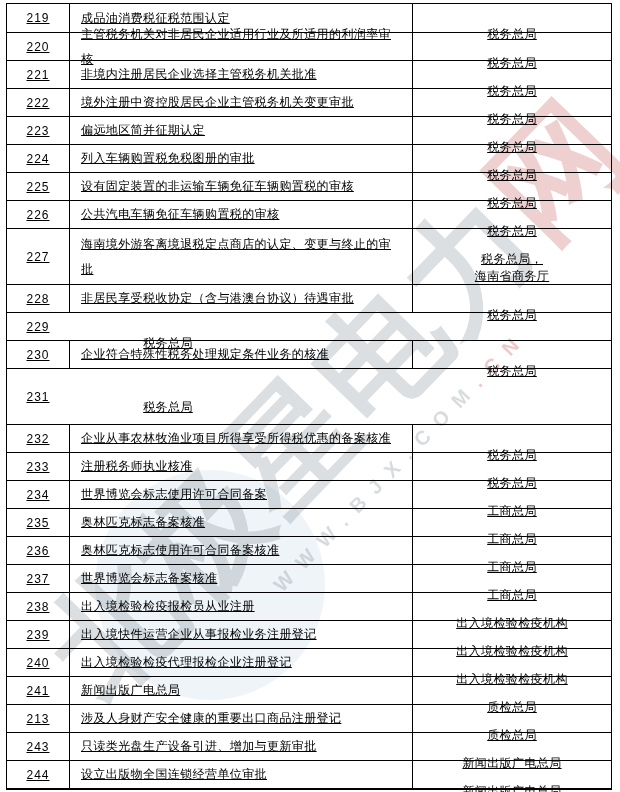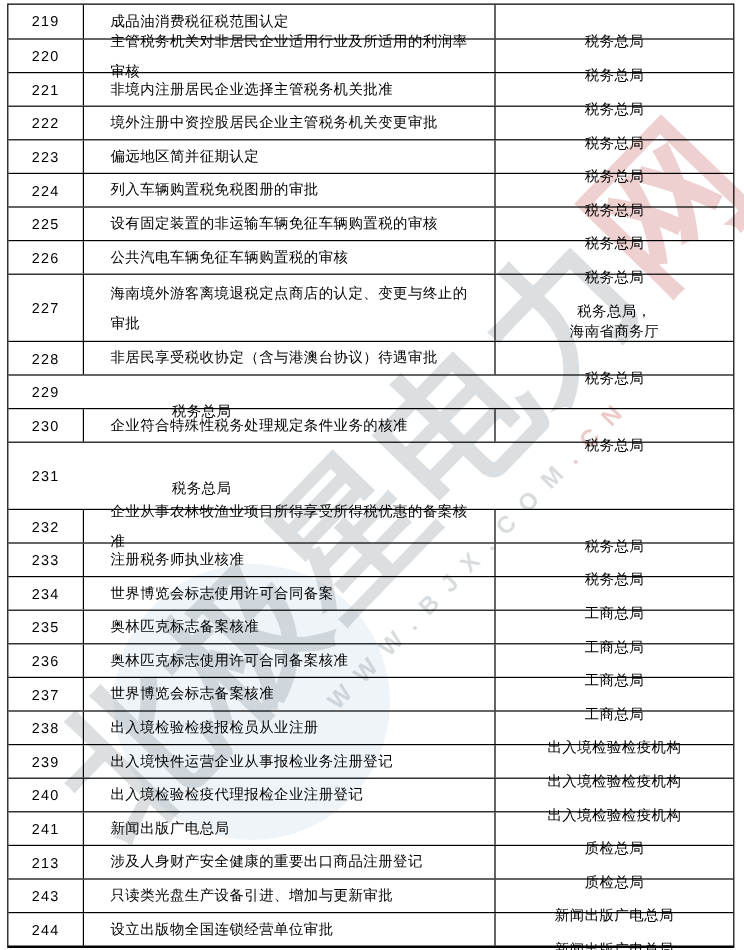--- a/index.html
+++ b/index.html
@@ -26,29 +26,30 @@
   .wm-main .p{color:rgba(210,120,120,0.35);}
   .wm-sub{font-size:20px;letter-spacing:12px;margin-top:16px;white-space:nowrap;font-weight:bold;}
   .wm-sub .g{color:rgba(125,140,150,0.30);}
   .wm-sub .p{color:rgba(210,120,120,0.40);}
 
   
   .tbl{
     position:absolute;left:6px;top:3px;width:606px;z-index:1;
     border:1px solid #000;border-bottom-width:2px;box-sizing:border-box;
     background:transparent;
+    text-decoration:underline;
   }
   .row{display:flex;height:28px;border-top:1px solid #000;box-sizing:border-box;}
   .row:first-child{border-top:0;}
   .row.tall{height:56px;}
   .cell{box-sizing:border-box;font-size:12px;color:#000;}
   .c-no{width:62px;display:flex;align-items:center;justify-content:center;letter-spacing:1px;}
   .c-item{
     flex:1;border-left:1px solid #000;border-right:1px solid #000;
-    display:flex;align-items:center;padding:0 22px;line-height:25px;
+    display:flex;align-items:center;padding:0 11px;line-height:25px;
     letter-spacing:0.4px;
   }
   .c-agency{
     width:198px;display:flex;flex-direction:column;align-items:center;
     justify-content:space-evenly;text-align:center;letter-spacing:0.4px;margin-top:22px;
   }
 </style>
 </head>
 <body>
 

